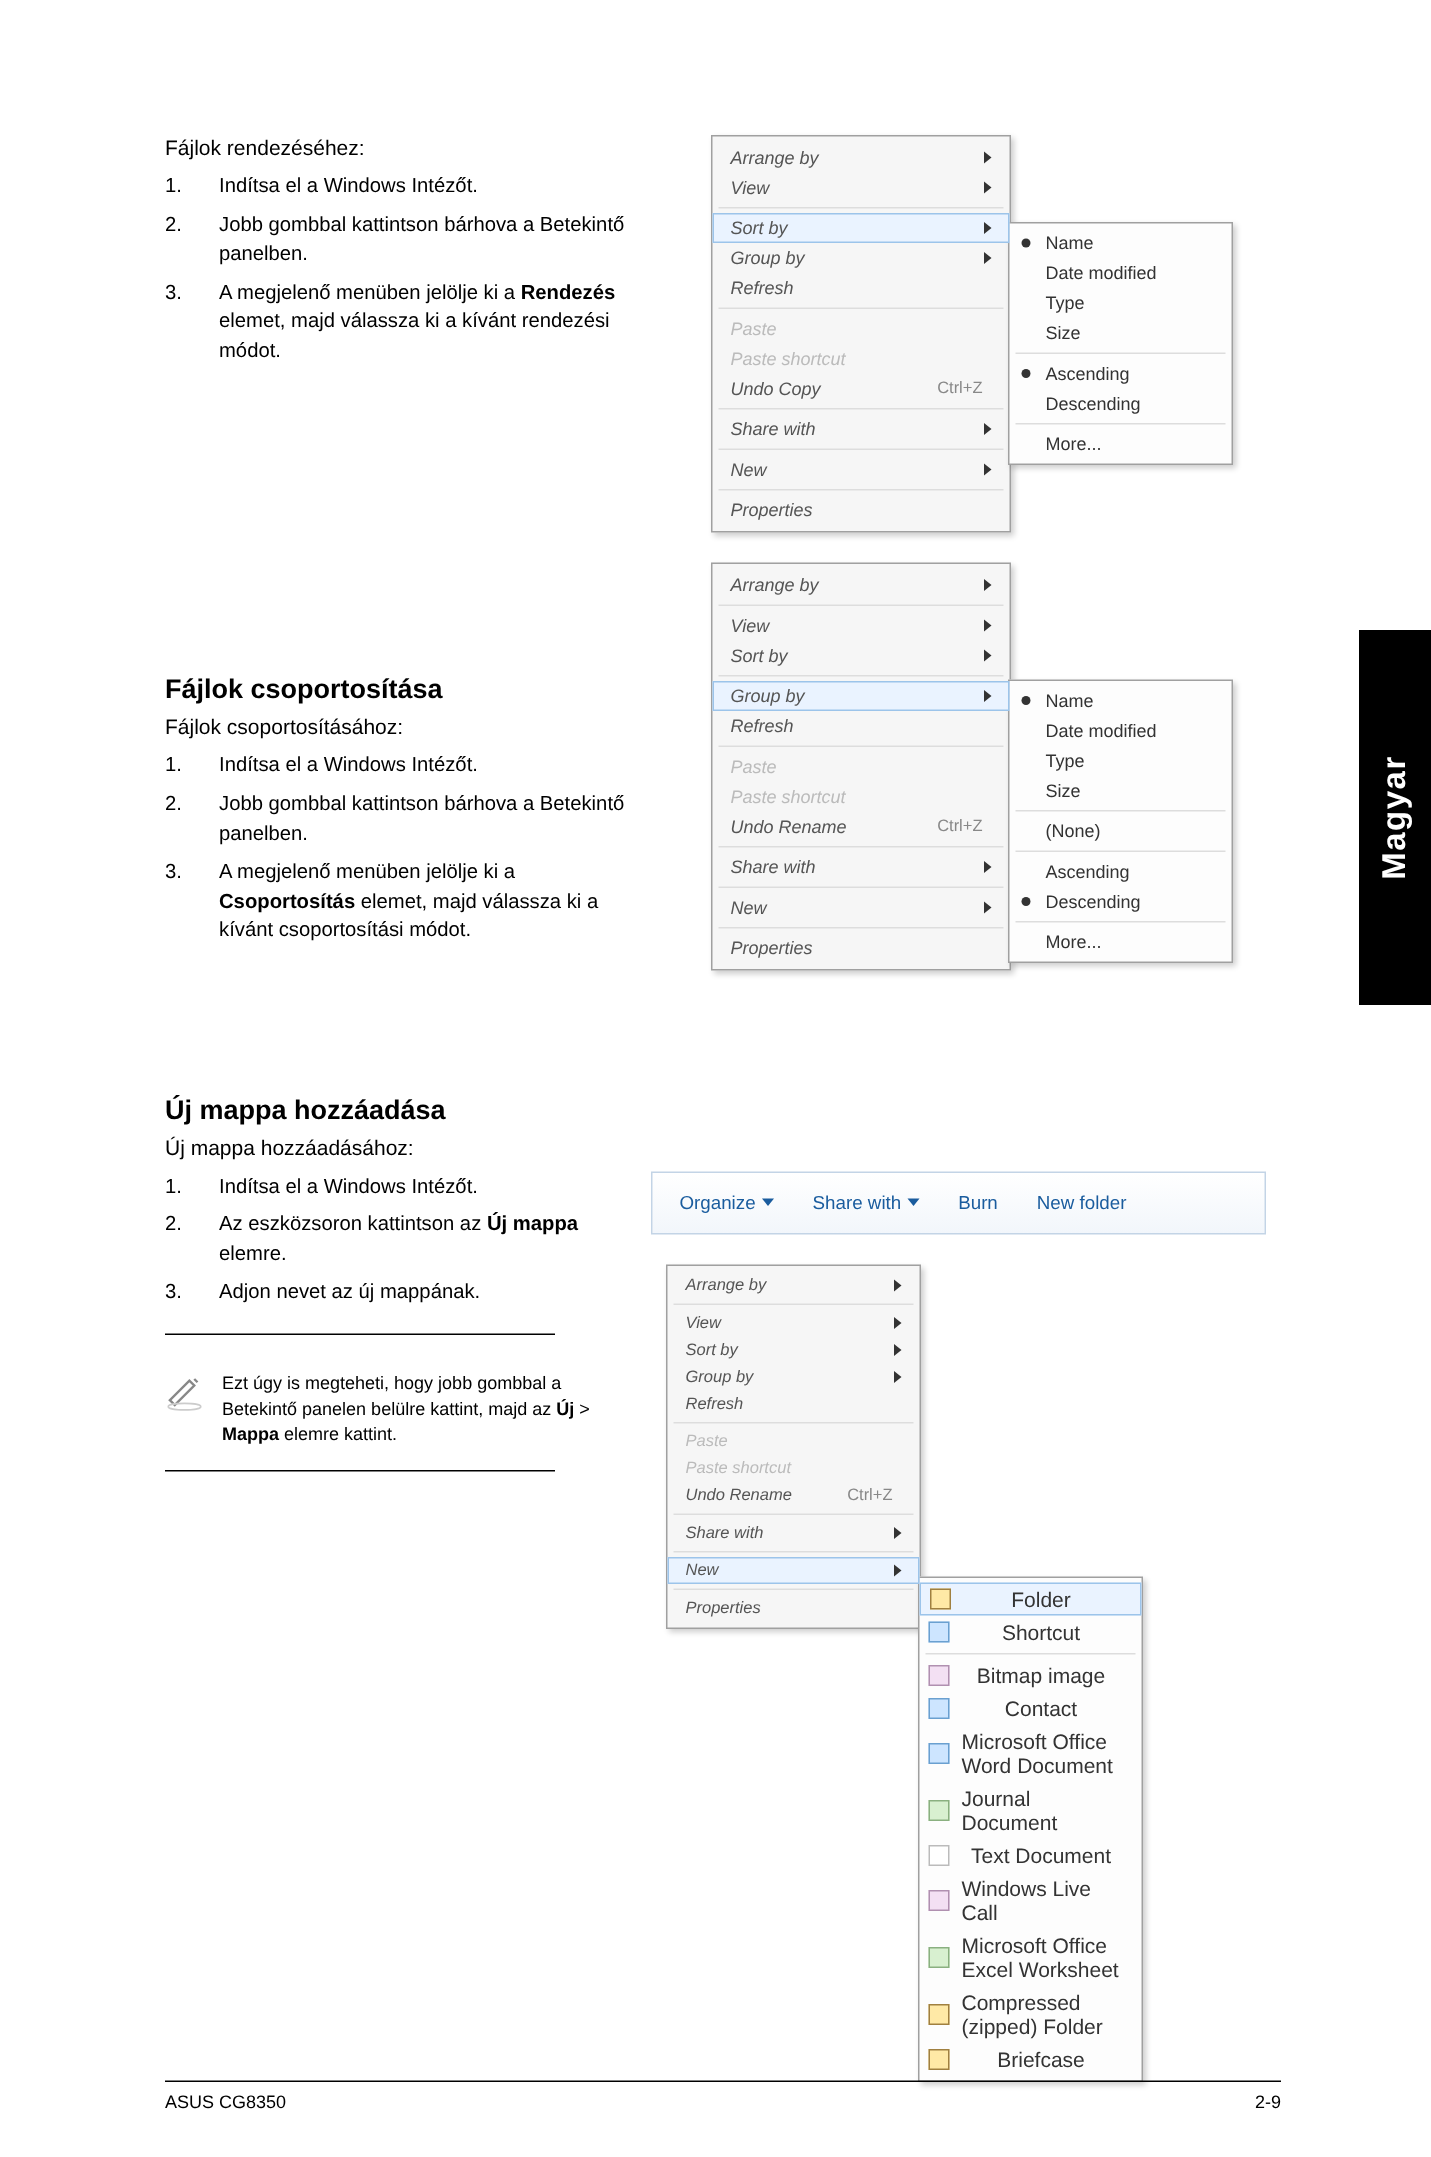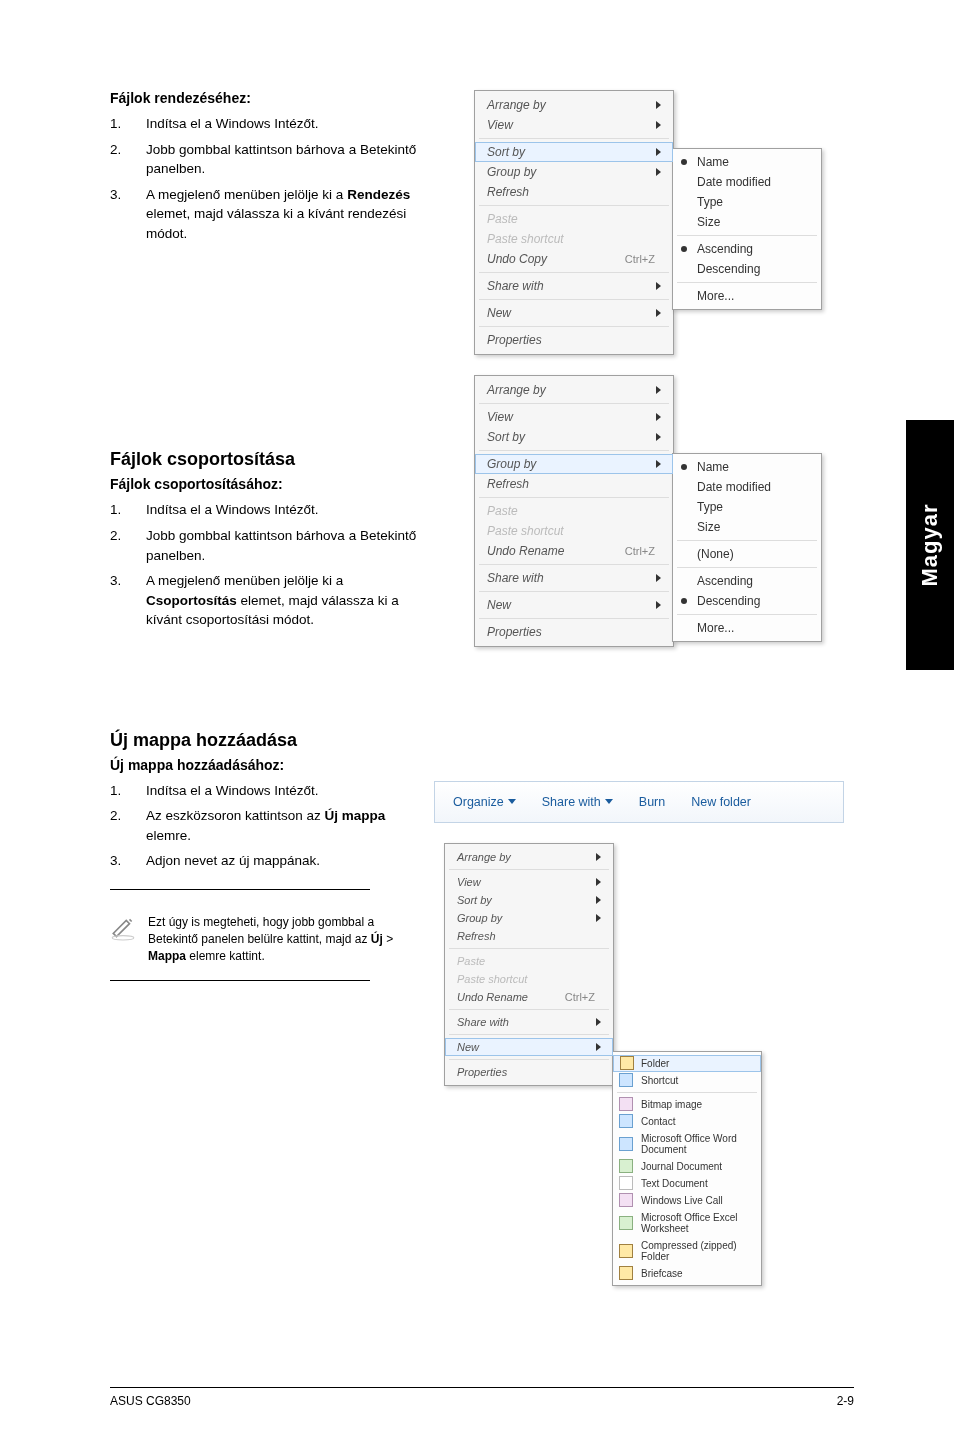--- a/index.html
+++ b/index.html
@@ -16,21 +16,21 @@
     position: relative;
   }
   .section { margin-bottom: 36px; }
   .h2 {
     font-size: 18px;
     font-weight: bold;
     margin-bottom: 6px;
   }
   .h3 {
     font-size: 14px;
-    font-weight: bold;
+    font-weight: normal;
     margin-bottom: 8px;
   }
   .row {
     display: flex;
     align-items: flex-start;
     gap: 16px;
   }
   .textcol { width: 320px; }
   ol.steps {
     list-style: none;
@@ -145,21 +145,21 @@
   }
   .note-rule-above { border-top: 1px solid #000; width: 260px; margin-top: 18px; }
   .note-rule-below { border-top: 1px solid #000; width: 260px; margin-top: 8px; }
   .pencil {
     width: 28px; height: 28px;
     display:flex;align-items:center;justify-content:center;
   }
   .pencil svg { width:26px;height:26px; }
 
   .new-submenu { width: 230px; }
-  .new-submenu .sitem { padding-left: 28px; font-size: 10px;}
+  .new-submenu .sitem { padding-left: 28px; font-size: 14px; justify-content: center;}
   .new-submenu .sitem.hl { padding-left: 27px; }
   .ico {
     position:absolute; left:6px; top:50%; transform:translateY(-50%);
     width:14px;height:14px;border:1px solid #a08040;background:#ffe9a6;
     font-size:9px;display:flex;align-items:center;justify-content:center;
   }
   .ico.b { background:#cde5ff;border-color:#6aa0d0;}
   .ico.g { background:#d8f0d0;border-color:#8ab080;}
   .ico.w { background:#fff;border-color:#bbb;}
   .ico.p { background:#f3e0f3;border-color:#b090b0;}

